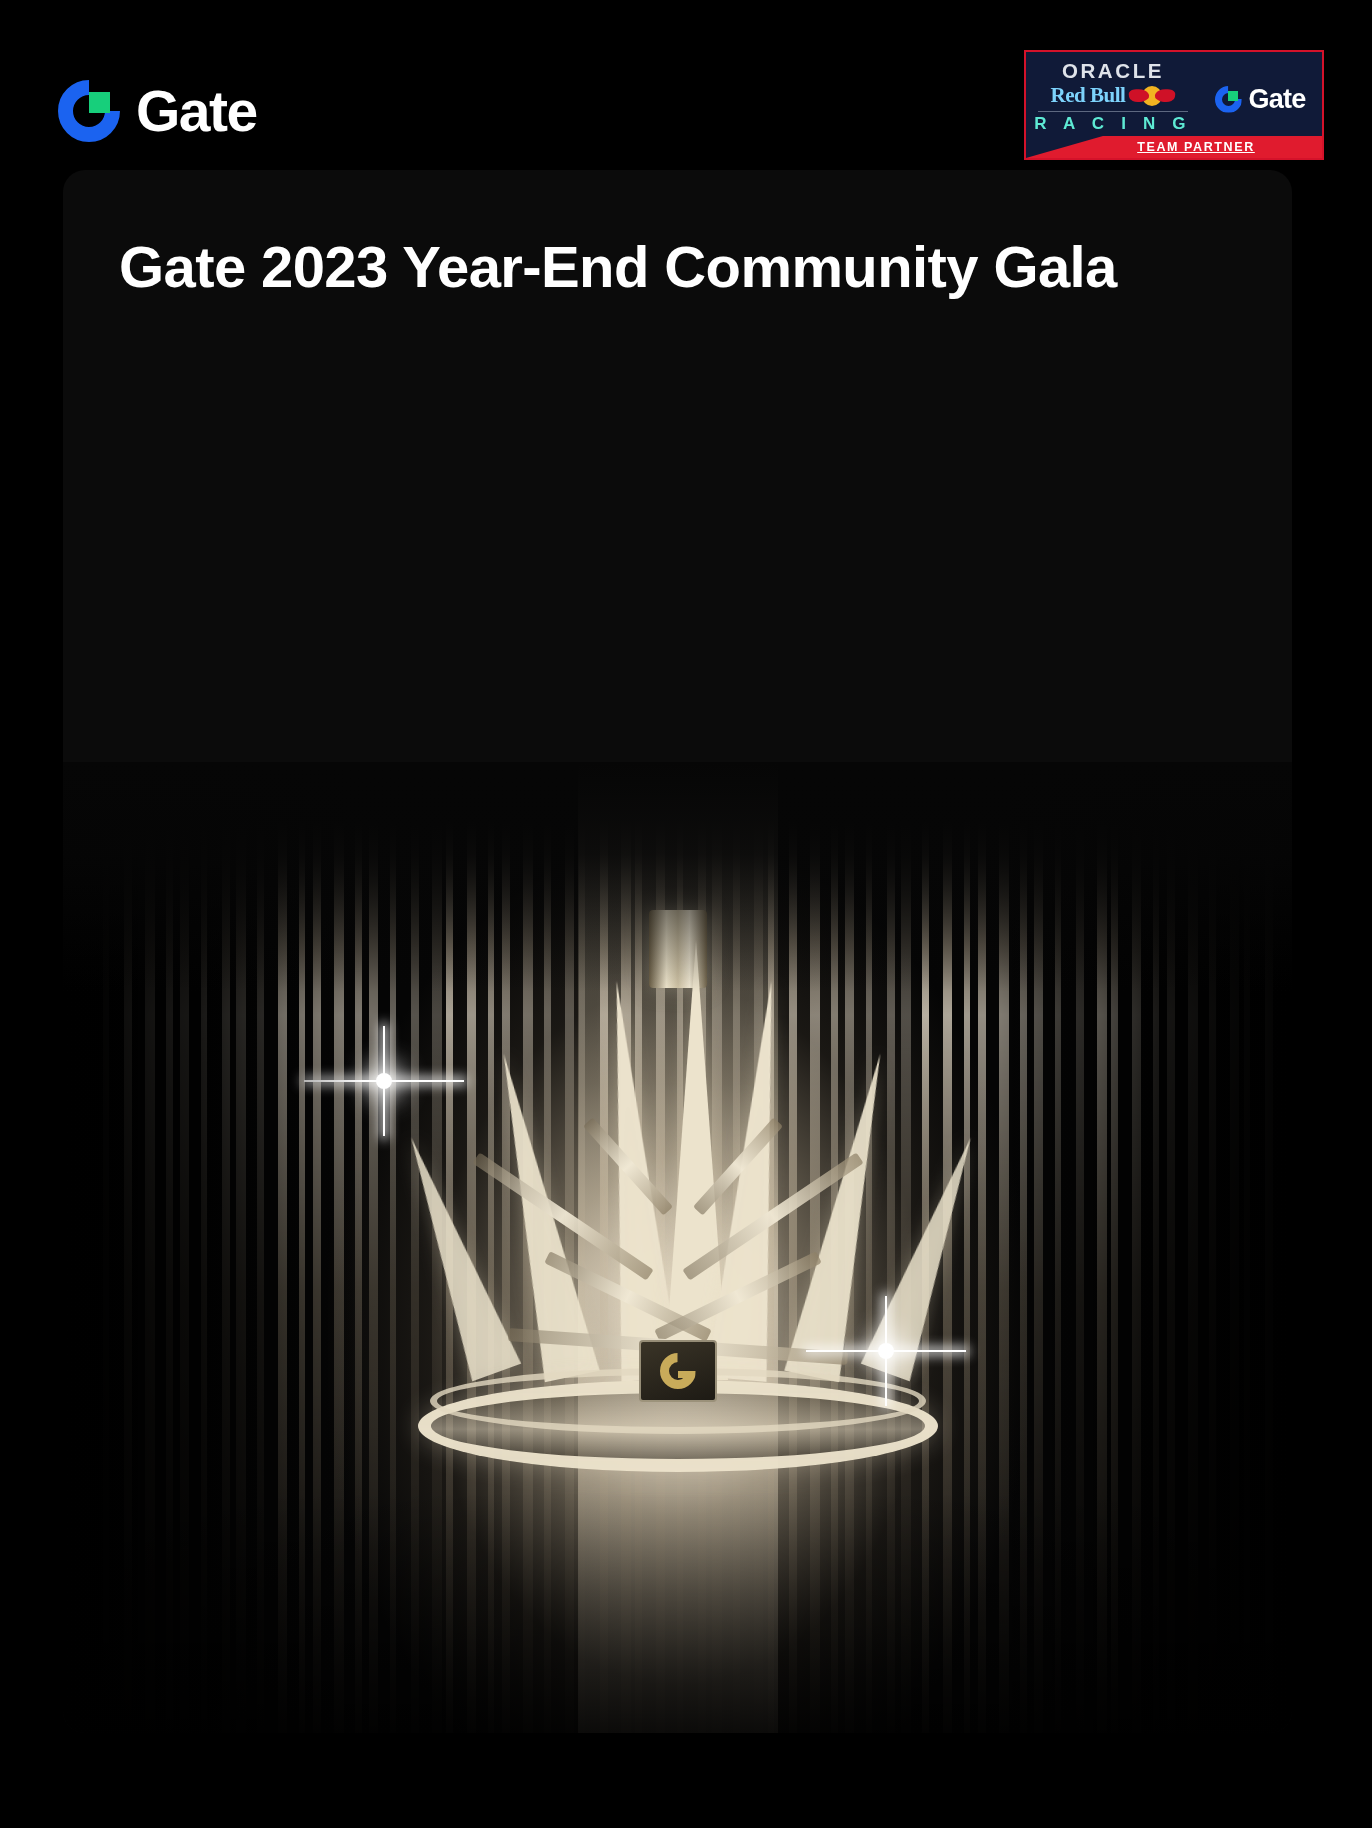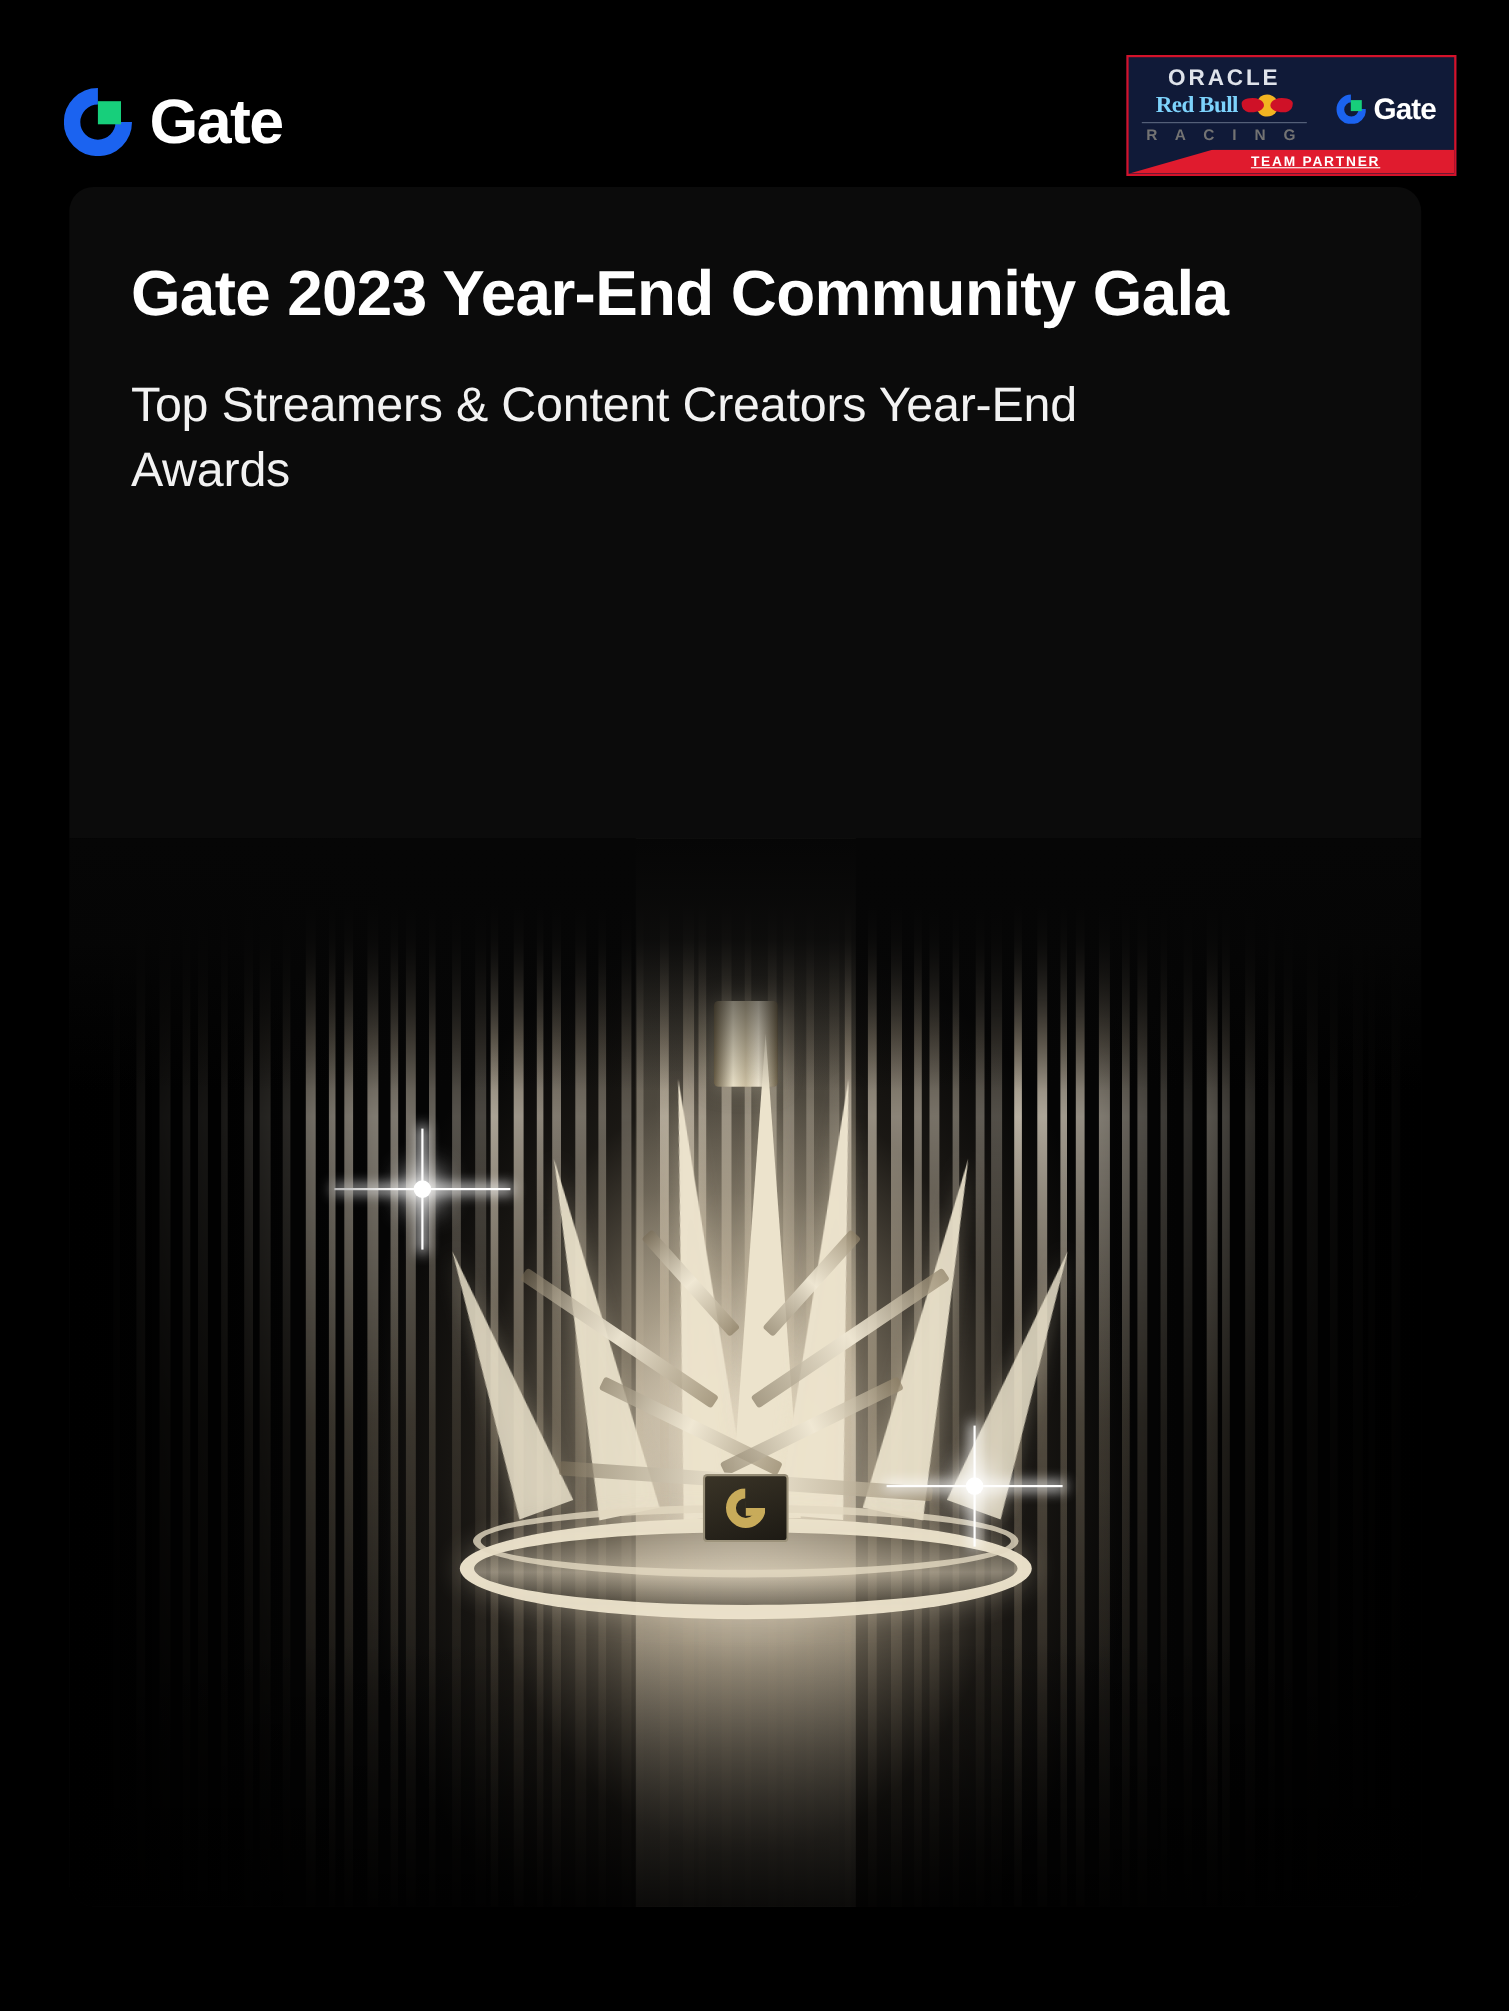--- a/index.html
+++ b/index.html
@@ -64,21 +64,21 @@
     top:4px;
   }
   .rb-bulls .bull.b1 { left:0; transform:rotate(-8deg) scaleX(-1); }
   .rb-bulls .bull.b2 { right:0; transform:rotate(8deg); }
   .rb-bulls .sun {
     position:absolute; left:13px; top:1px; width:20px; height:20px;
     border-radius:50%; background:#f2b421;
   }
   .rb-rule { width:150px; height:1px; background:#5d6880; margin:4px 0 3px; }
   .rb-racing {
-    color:#737373; font-size:14px; font-weight:700; letter-spacing:6.2px;
+    color:#5eead4; font-size:17px; font-weight:700; letter-spacing:6.2px;
     line-height:1;
   }
   .rb-right {
     flex:1; display:flex; align-items:center; justify-content:center;
     padding-bottom:12px; gap:7px;
   }
   .rb-gate-mark { position:relative; width:27px; height:27px; }
   .rb-gate-mark .ring {
     position:absolute; inset:0; border-radius:50%;
     border:7px solid #1b63f0;
@@ -264,21 +264,20 @@
           <span>TEAM PARTNER</span>
         </div>
       </div>
     </div>
   </div>
 
   <div class="card">
 
     <div class="card-text">
       <h1 class="title">Gate 2023 Year-End Community Gala</h1>
-      <h2 class="subtitle">Top Streamers &amp; Content Creators Year-End Awards</h2>
     </div>
 
     <div class="hero">
       <div class="hero-center-panel"></div>
       <div class="rods" id="rods">
           <div class="rod" style="left: 40px; opacity: 0.3; width: 6px;"></div>
           <div class="rod" style="left: 61px; opacity: 0.78; width: 8px;"></div>
           <div class="rod" style="left: 82px; opacity: 0.72; width: 10px;"></div>
           <div class="rod" style="left: 103px; opacity: 0.65; width: 7px;"></div>
           <div class="rod" style="left: 117px; opacity: 0.59; width: 9px;"></div>

